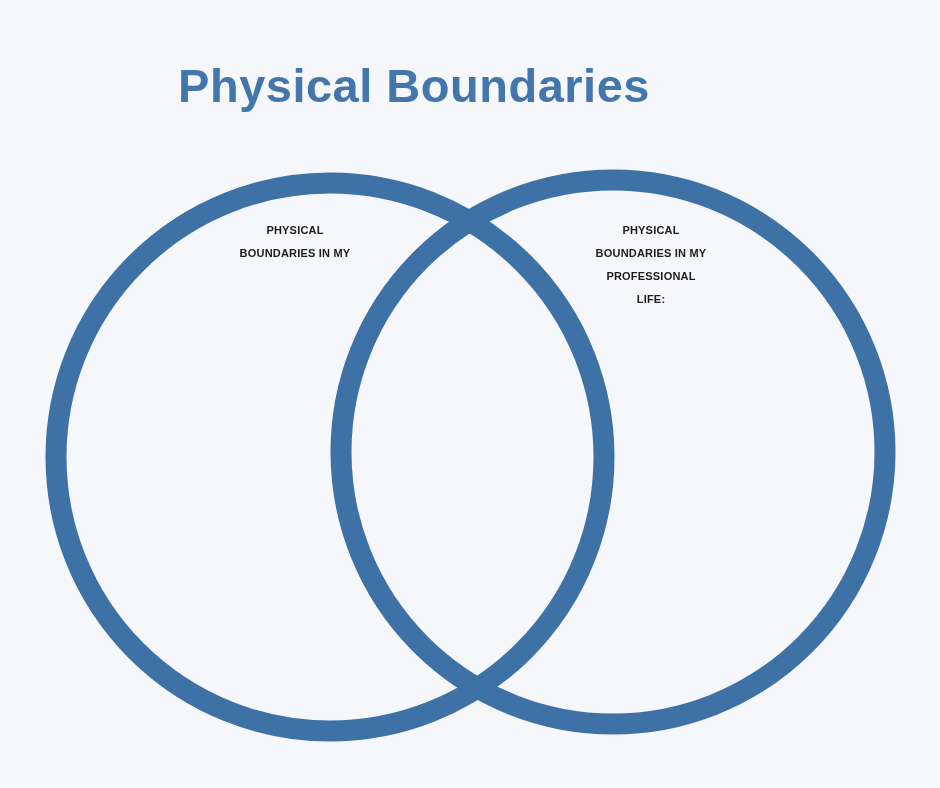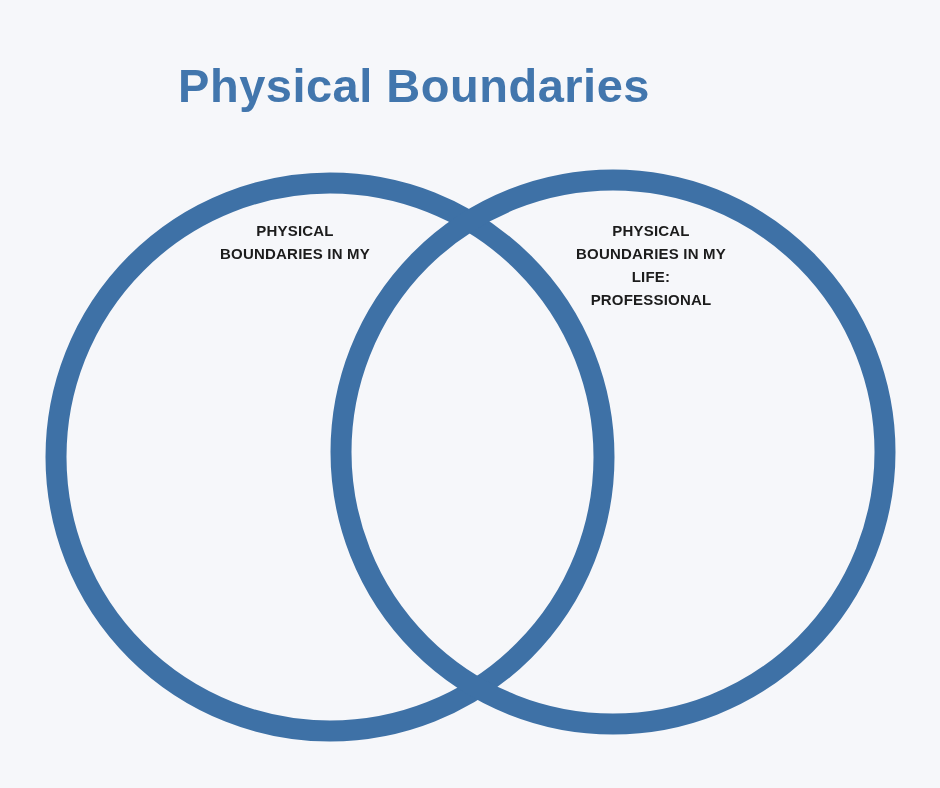--- a/index.html
+++ b/index.html
@@ -33,21 +33,21 @@
   }
   .venn-circle {
     fill: none;
     stroke: var(--circle, #3e71a6);
     stroke-width: 21px;
   }
   .venn-label {
     position: absolute;
     width: 200px;
     text-align: center;
-    font-size: 15px;
+    font-size: 11px;
     font-weight: 700;
     line-height: 23px;
     letter-spacing: 0.2px;
     color: var(--label_text, #1c1c1c);
   }
   .venn-label span { display: block; }
   .venn-label-left  { left: 195px; top: 219px; }
   .venn-label-right { left: 551px; top: 219px; }
 </style>
 </head>
@@ -63,17 +63,17 @@
   </svg>
 
   <div class="venn-label venn-label-left">
     <span>PHYSICAL</span>
     <span>BOUNDARIES IN MY</span>
   </div>
 
   <div class="venn-label venn-label-right">
     <span>PHYSICAL</span>
     <span>BOUNDARIES IN MY</span>
+    <span>PROFESSIONAL</span>
     <span>LIFE:</span>
-    <span>PROFESSIONAL</span>
   </div>
 
 </div>
 
 </body></html>

